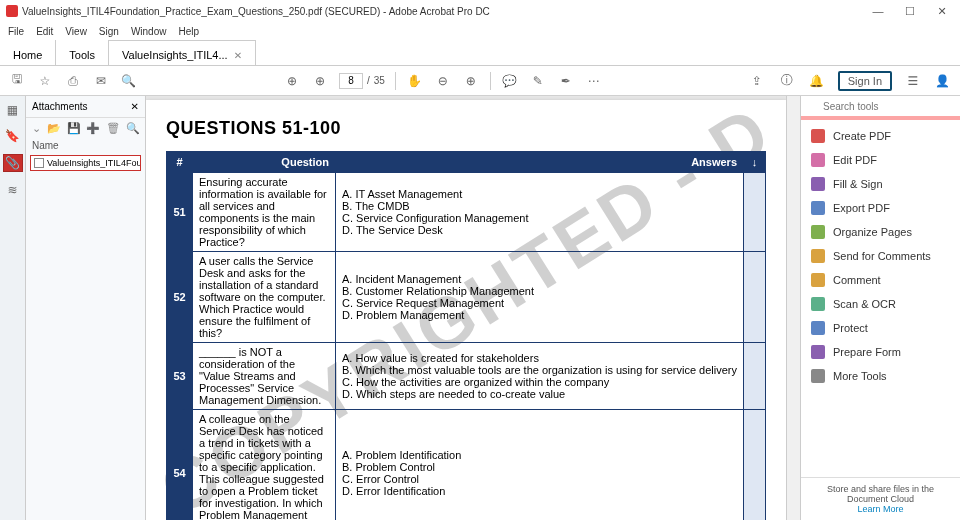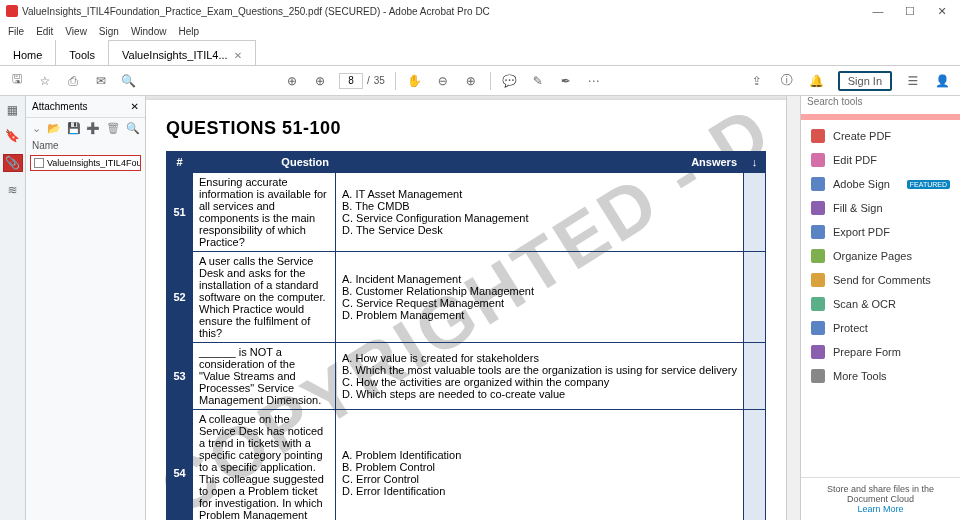--- a/index.html
+++ b/index.html
@@ -40,21 +40,21 @@
 table.q th{background:#1c3a6e;color:#fff;text-align:right;padding:4px 6px;font-weight:700;border:1px solid #1c3a6e}
 table.q th.num{width:26px;text-align:center}
 table.q th.ans{width:230px}
 table.q th.ar{width:22px;text-align:center}
 table.q td{border:1px solid #1c3a6e;padding:3px 6px;vertical-align:middle}
 table.q td.num{background:#1c3a6e;color:#fff;text-align:center;font-weight:700}
 table.q td.ar{background:#dfe7f3}
 .ansline{white-space:nowrap;overflow:hidden;text-overflow:ellipsis}
 .scrollg{width:14px;background:#f0f0f0;border-left:1px solid #ccc}
 .tools{width:160px;border-left:1px solid #ccc;display:flex;flex-direction:column;font-size:11px}
-.tools .sch{height:24px;border-bottom:6px solid #fca5a5;display:flex;align-items:flex-start;padding:0 6px}
+.tools .sch{height:24px;border-bottom:4px solid #fca5a5;display:flex;align-items:center;padding:0 22px}
 .tools .sch input{width:100%;border:none;outline:none;font-size:10px;color:#888}
 .tools .lst{flex:1;padding:4px 0}
 .tools .ti{display:flex;align-items:center;gap:8px;padding:5px 10px;cursor:pointer;font-size:11px;color:#333}
 .tools .ti .ic2{width:14px;height:14px;border-radius:2px}
 .badge{font-size:7px;background:#0a84c1;color:#fff;padding:1px 3px;border-radius:2px;margin-left:auto}
 .tools .ft{border-top:1px solid #ddd;padding:6px;text-align:center;font-size:9px;color:#555}
 .tools .ft a{color:#0a84c1;text-decoration:none;font-size:9px}
 </style>
 </head>
 <body>
@@ -220,39 +220,38 @@
   <div class="lst" id="tlist">
         <div class="ti">
           <div class="ic2" style="background: rgb(217, 83, 79);"></div>
           <span>Create PDF</span>
         </div>
         <div class="ti">
           <div class="ic2" style="background: rgb(212, 111, 167);"></div>
           <span>Edit PDF</span>
         </div>
         <div class="ti">
-          <div class="ic2" style="background: rgb(91, 132, 196);"></div>
-          <span>Adobe Sign</span>
-          <span class="badge">FEATURED</span>
-        </div>
-        <div class="ti">
           <div class="ic2" style="background: rgb(138, 95, 176);"></div>
           <span>Fill &amp; Sign</span>
         </div>
         <div class="ti">
           <div class="ic2" style="background: rgb(91, 132, 196);"></div>
           <span>Export PDF</span>
         </div>
         <div class="ti">
           <div class="ic2" style="background: rgb(127, 176, 79);"></div>
           <span>Organize Pages</span>
         </div>
         <div class="ti">
           <div class="ic2" style="background: rgb(217, 162, 63);"></div>
           <span>Send for Comments</span>
+        </div>
+        <div class="ti">
+          <div class="ic2" style="background: rgb(217, 162, 63);"></div>
+          <span>Comment</span>
         </div>
         <div class="ti">
           <div class="ic2" style="background: rgb(91, 176, 138);"></div>
           <span>Scan &amp; OCR</span>
         </div>
         <div class="ti">
           <div class="ic2" style="background: rgb(91, 132, 196);"></div>
           <span>Protect</span>
         </div>
         <div class="ti">

